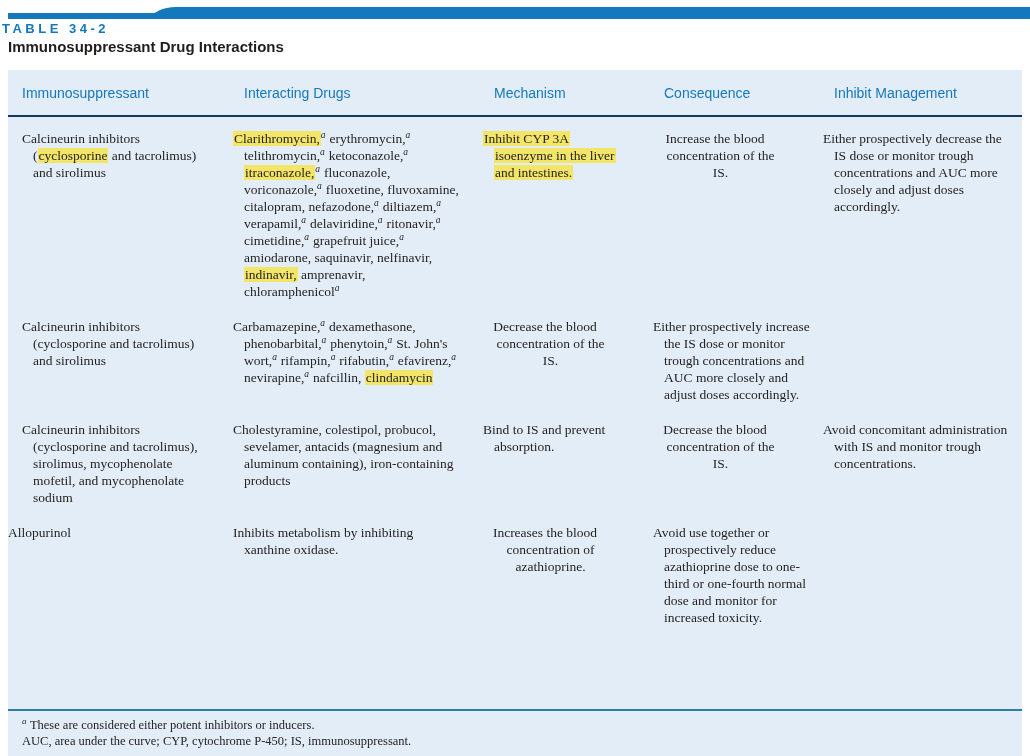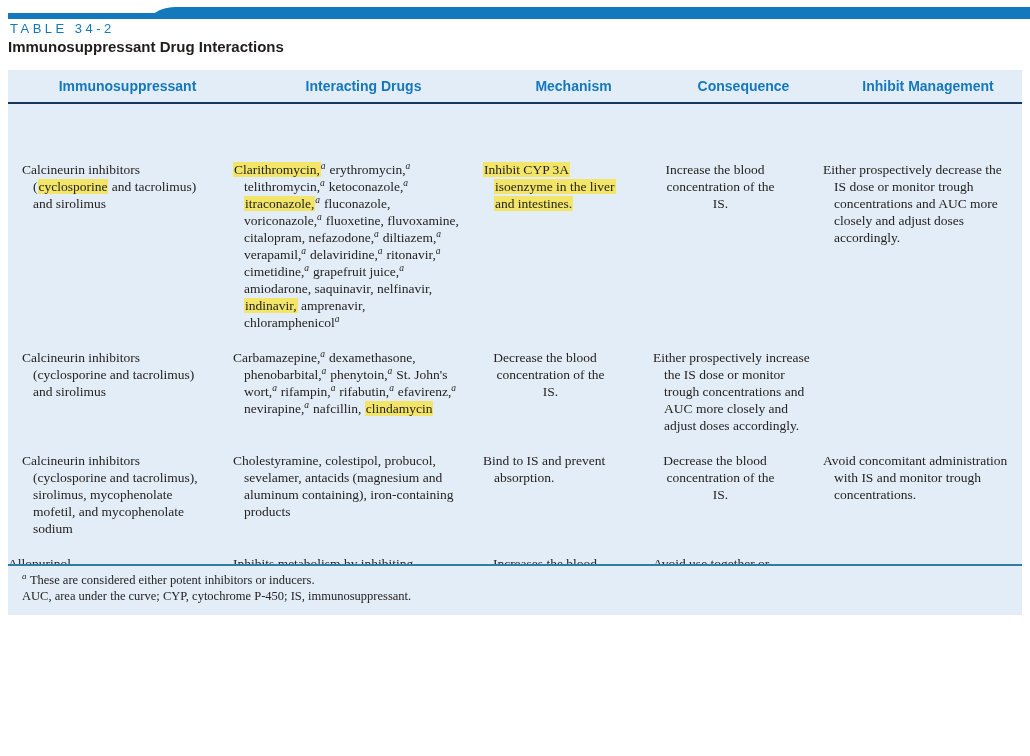--- a/index.html
+++ b/index.html
@@ -7,43 +7,43 @@
   .page {
     position:relative; width:1030px; height:756px; background:#fff;
     font-family:"Liberation Serif", serif; color:var(--text,#262322);
     overflow:hidden;
   }
   
   .bar-thin { position:absolute; left:8px; top:13px; width:170px; height:6px; background:var(--accent,#1478bd); }
   .bar-thick { position:absolute; left:152px; right:0; top:7px; height:12px; background:var(--accent,#1478bd); border-top-left-radius:24px 12px; }
 
   .table-label {
-    position:absolute; left:10px; top:21px;
-    font-family:"Liberation Sans", sans-serif; font-weight:normal;
+    position:absolute; left:2px; top:21px;
+    font-family:"Liberation Sans", sans-serif; font-weight:bold;
     font-size:13px; letter-spacing:3.5px; color:var(--accent,#1478bd);
   }
   .table-title {
     position:absolute; left:8px; top:38px;
     font-family:"Liberation Sans", sans-serif; font-weight:bold;
     font-size:15px; color:#201d1c;text-align:right;
   }
 
   .table-wrap { position:absolute; left:8px; top:70px; width:1014px; background:var(--band,#e3edf7); }
 
   .thead {
     display:grid; grid-template-columns:225px 250px 170px 170px 199px;
-    align-items:center; height:34px;
+    align-items:center; height:47px;
     border-bottom:2px solid var(--rule-dark,#14375a);
-    font-family:"Liberation Sans", sans-serif; font-weight:bold;
-    font-size:14px; color:var(--accent,#1478bd);text-align:center;
+    font-family:"Liberation Sans", sans-serif; font-weight:normal;
+    font-size:14px; color:var(--accent,#1478bd);
   }
   .thead .h-cell { padding-left:11px; }
   .thead .h-cell.c0 { padding-left:14px; }
 
-  .tbody { height:416px; padding-top:13px; overflow:hidden;margin-top:44px; }
+  .tbody { height:592px; padding-top:13px; overflow:hidden; }
 
   .row {
     display:grid; grid-template-columns:225px 250px 170px 170px 199px;
     margin-bottom:18px;
     font-size:13.5px; line-height:17px;
   }
   .cell { padding-left:11px; text-indent:-11px; }
   .cell.c0 { padding-left:25px; padding-right:26px; }
   .cell.c1 { padding-right:22px; }
   .cell.c2 { padding-right:34px; }

